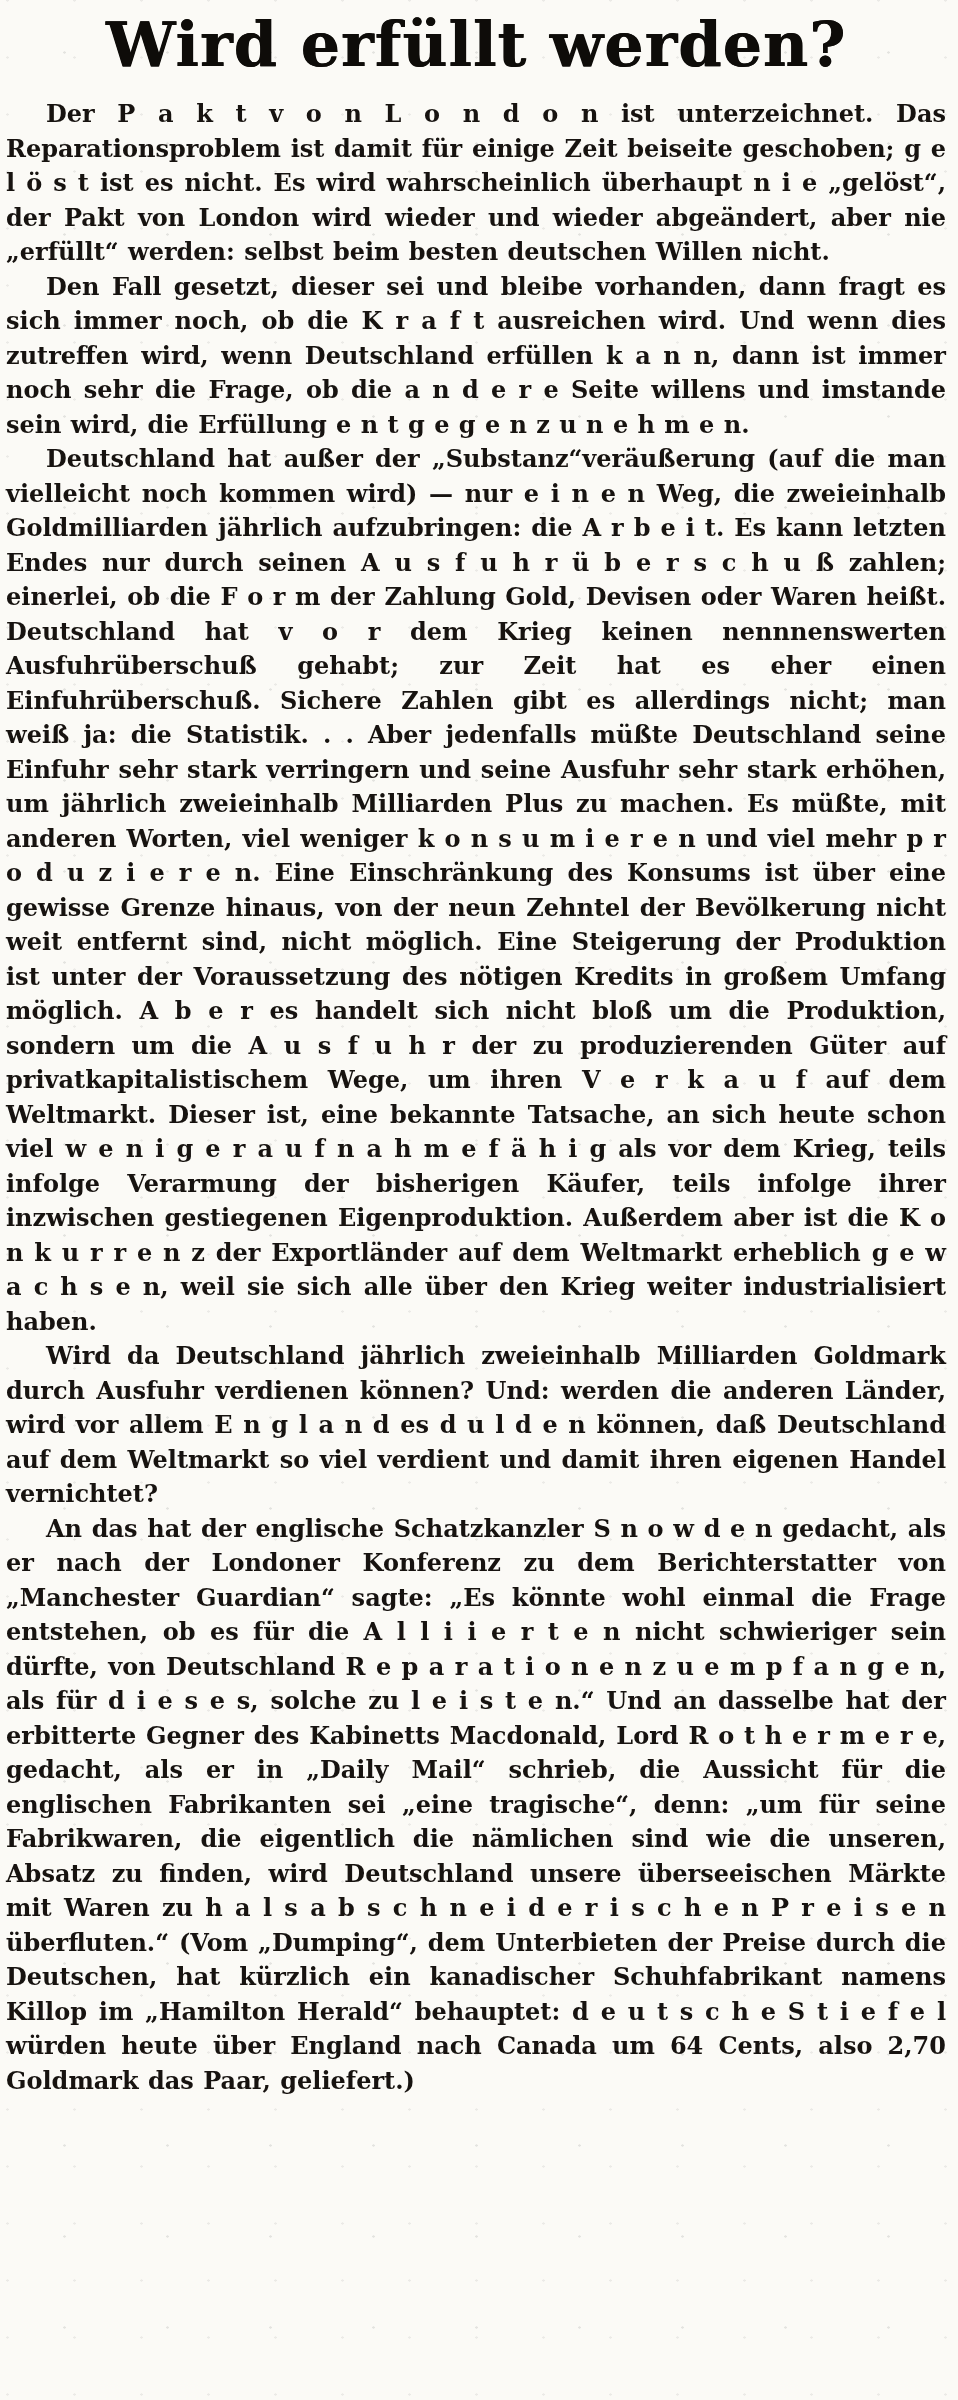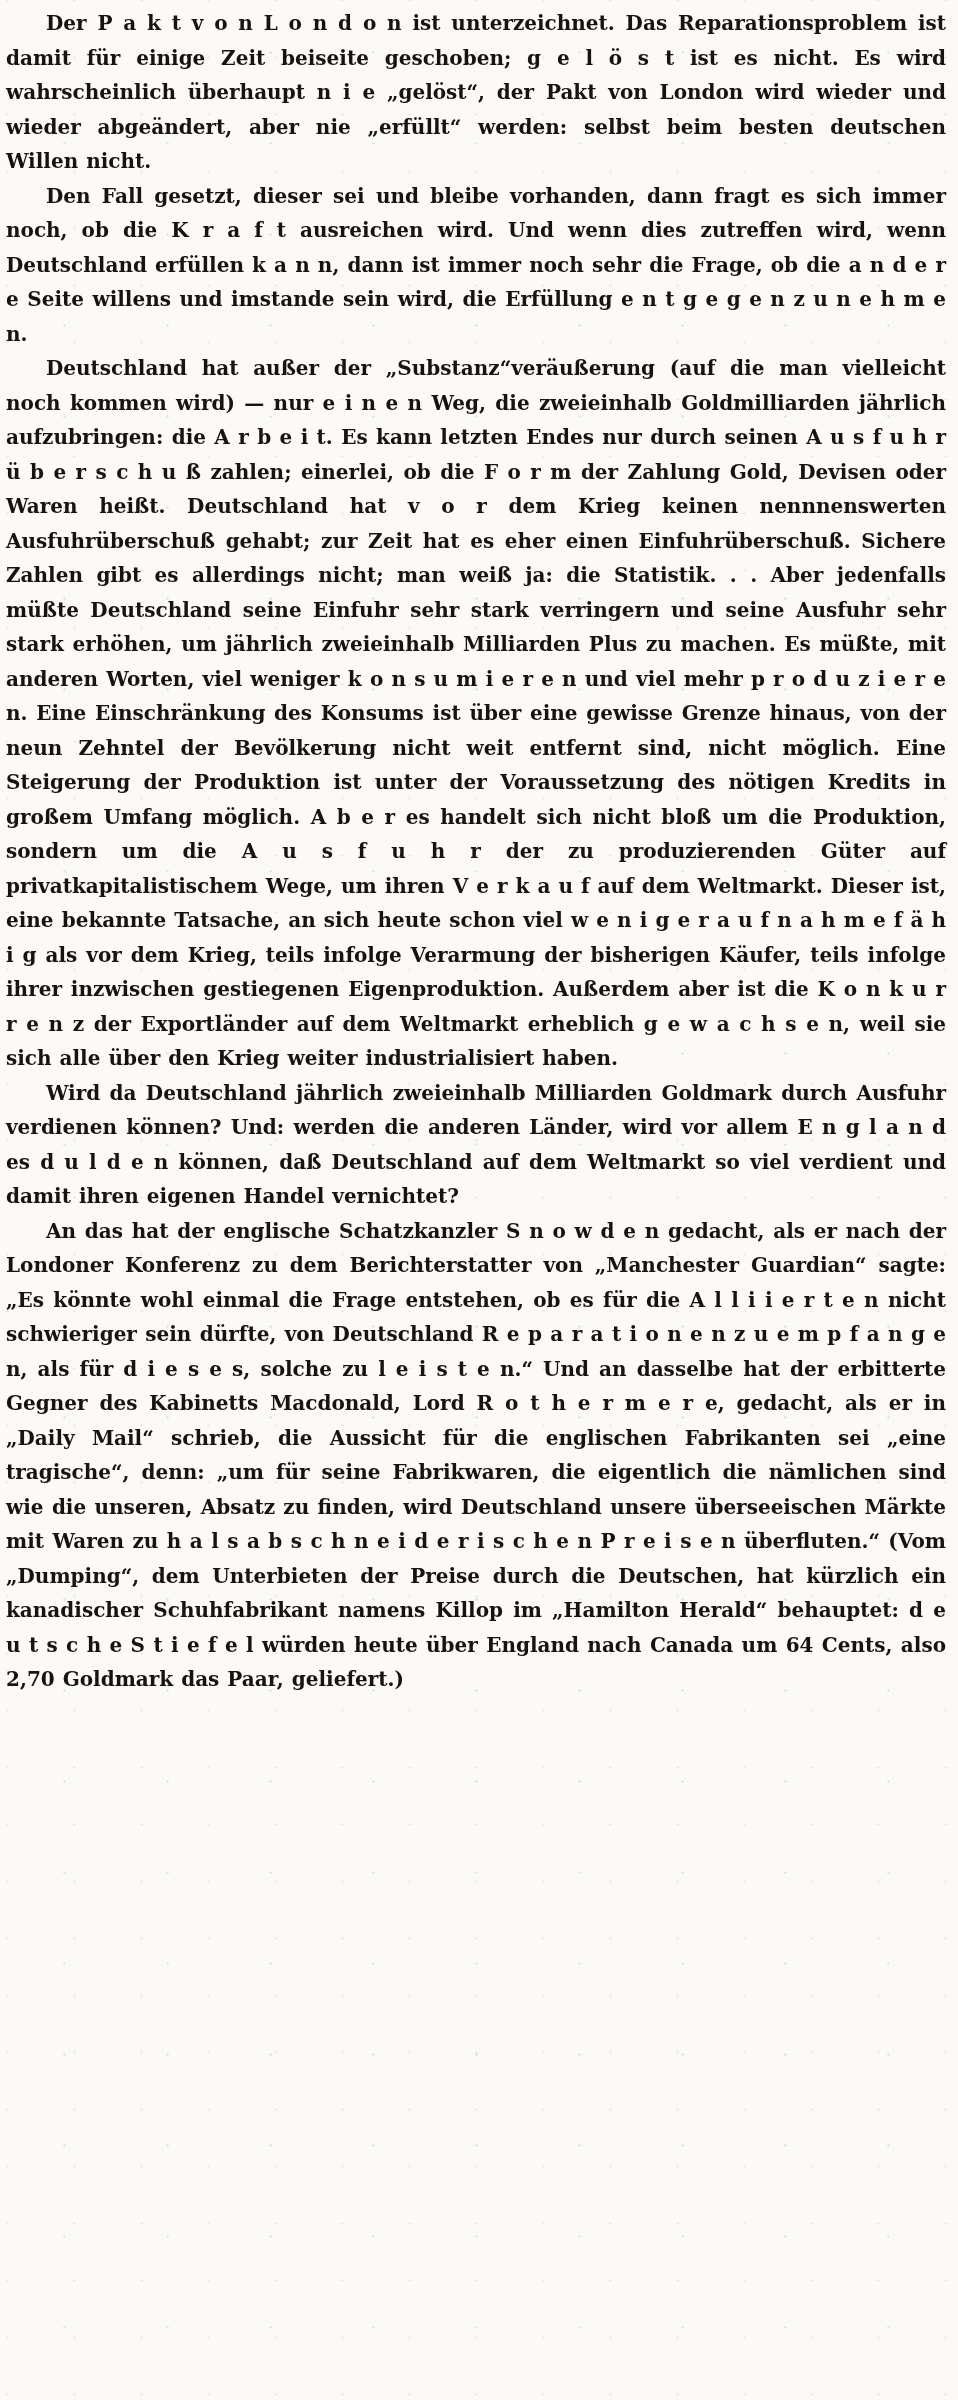--- a/index.html
+++ b/index.html
@@ -36,33 +36,34 @@
     font-weight: 800;
     letter-spacing: 1px;
     color: #0e0c09;
     text-shadow: 0.6px 0 0 #0e0c09;
     font-family: "DejaVu Serif", serif;
   }
   .body-text p {
     margin: 0;
     text-indent: 40px;
     text-align: justify;
-    font-size: 20px;
+    font-size: 24px;
     line-height: 34.5px;
     font-weight: 700;
     word-spacing: 1px;
     color: #171310;
   }
 </style>
 </head>
 <body>
 
 <div class="page">
   <div class="inner">
 
+    <h1 class="headline">Wird erfüllt werden?</h1>
 
     <div class="body-text">
       <p>Der P a k t  v o n  L o n d o n ist unterzeichnet. Das Reparationsproblem ist damit für einige Zeit beiseite geschoben; g e l ö s t ist es nicht. Es wird wahrscheinlich überhaupt n i e „gelöst“, der Pakt von London wird wieder und wieder abgeändert, aber nie „erfüllt“ werden: selbst beim besten deutschen Willen nicht.</p>
       <p>Den Fall gesetzt, dieser sei und bleibe vorhanden, dann fragt es sich immer noch, ob die K r a f t ausreichen wird. Und wenn dies zutreffen wird, wenn Deutschland erfüllen k a n n, dann ist immer noch sehr die Frage, ob die a n d e r e Seite willens und imstande sein wird, die Erfüllung e n t g e g e n z u n e h m e n.</p>
       <p>Deutschland hat außer der „Substanz“veräußerung (auf die man vielleicht noch kommen wird) — nur e i n e n Weg, die zweieinhalb Goldmilliarden jährlich aufzubringen: die A r b e i t. Es kann letzten Endes nur durch seinen A u s f u h r ü b e r s c h u ß zahlen; einerlei, ob die F o r m der Zahlung Gold, Devisen oder Waren heißt. Deutschland hat v o r dem Krieg keinen nennnenswerten Ausfuhrüberschuß gehabt; zur Zeit hat es eher einen Einfuhrüberschuß. Sichere Zahlen gibt es allerdings nicht; man weiß ja: die Statistik. . .  Aber jedenfalls müßte Deutschland seine Einfuhr sehr stark verringern und seine Ausfuhr sehr stark erhöhen, um jährlich zweieinhalb Milliarden Plus zu machen. Es müßte, mit anderen Worten, viel weniger k o n s u m i e r e n und viel mehr p r o d u z i e r e n. Eine Einschränkung des Konsums ist über eine gewisse Grenze hinaus, von der neun Zehntel der Bevölkerung nicht weit entfernt sind, nicht möglich. Eine Steigerung der Produktion ist unter der Voraussetzung des nötigen Kredits in großem Umfang möglich. A b e r es handelt sich nicht bloß um die Produktion, sondern um die A u s f u h r der zu produzierenden Güter auf privatkapitalistischem Wege, um ihren V e r k a u f auf dem Weltmarkt. Dieser ist, eine bekannte Tatsache, an sich heute schon viel w e n i g e r  a u f n a h m e f ä h i g als vor dem Krieg, teils infolge Verarmung der bisherigen Käufer, teils infolge ihrer inzwischen gestiegenen Eigenproduktion. Außerdem aber ist die K o n k u r r e n z der Exportländer auf dem Weltmarkt erheblich g e w a c h s e n, weil sie sich alle über den Krieg weiter industrialisiert haben.</p>
       <p>Wird da Deutschland jährlich zweieinhalb Milliarden Goldmark durch Ausfuhr verdienen können? Und: werden die anderen Länder, wird vor allem E n g l a n d es d u l d e n können, daß Deutschland auf dem Weltmarkt so viel verdient und damit ihren eigenen Handel vernichtet?</p>
       <p>An das hat der englische Schatzkanzler S n o w d e n gedacht, als er nach der Londoner Konferenz zu dem Berichterstatter von „Manchester Guardian“ sagte: „Es könnte wohl einmal die Frage entstehen, ob es für die A l l i i e r t e n nicht schwieriger sein dürfte, von Deutschland R e p a r a t i o n e n  z u  e m p f a n g e n, als für d i e s e s, solche zu l e i s t e n.“ Und an dasselbe hat der erbitterte Gegner des Kabinetts Macdonald, Lord R o t h e r m e r e, gedacht, als er in „Daily Mail“ schrieb, die Aussicht für die englischen Fabrikanten sei „eine tragische“, denn: „um für seine Fabrikwaren, die eigentlich die nämlichen sind wie die unseren, Absatz zu finden, wird Deutschland unsere überseeischen Märkte mit Waren zu h a l s a b s c h n e i d e r i s c h e n  P r e i s e n überfluten.“ (Vom „Dumping“, dem Unterbieten der Preise durch die Deutschen, hat kürzlich ein kanadischer Schuhfabrikant namens Killop im „Hamilton Herald“ behauptet: d e u t s c h e  S t i e f e l würden heute über England nach Canada um 64 Cents, also 2,70 Goldmark das Paar, geliefert.)</p>
 
     </div>
 

